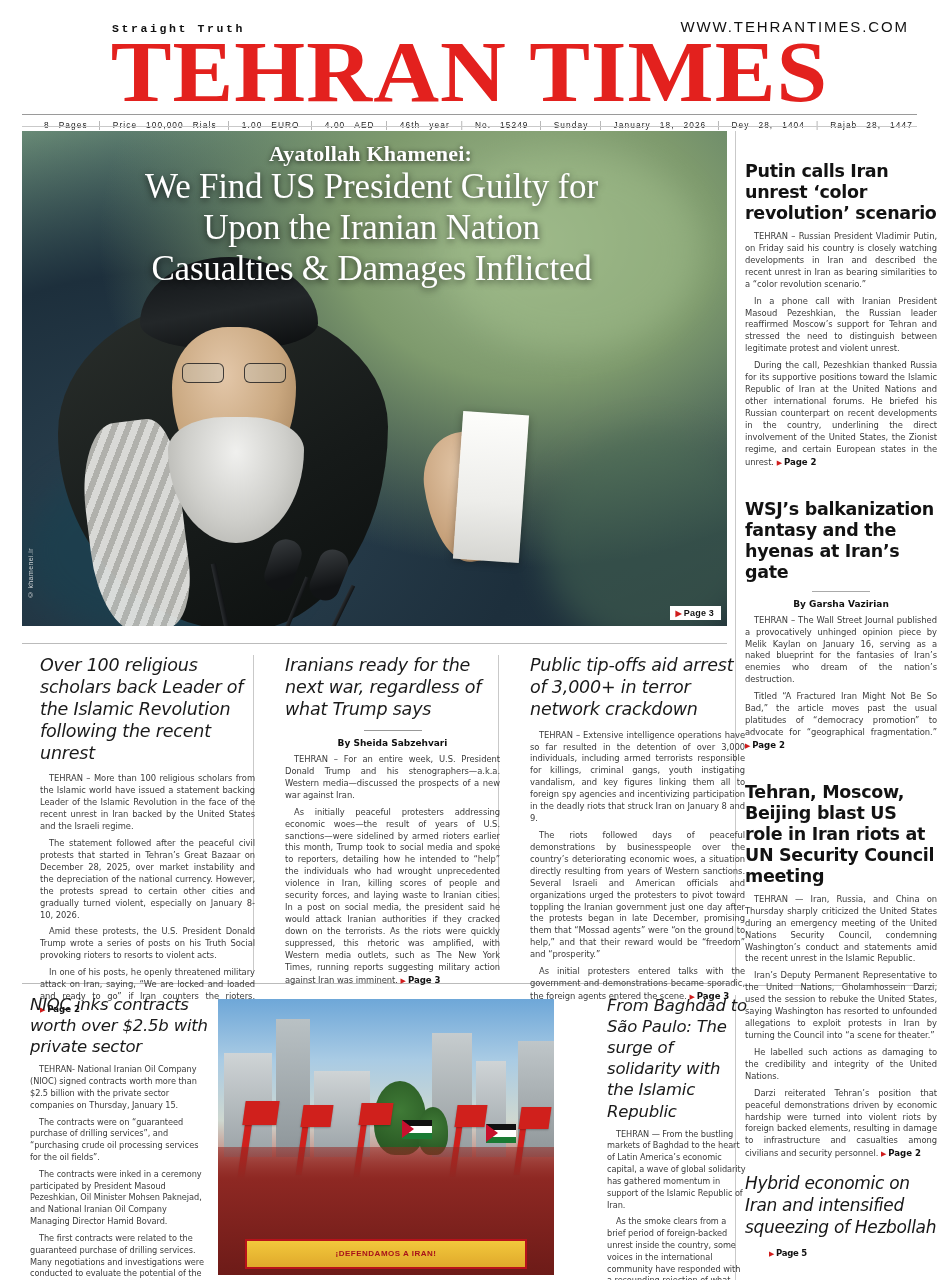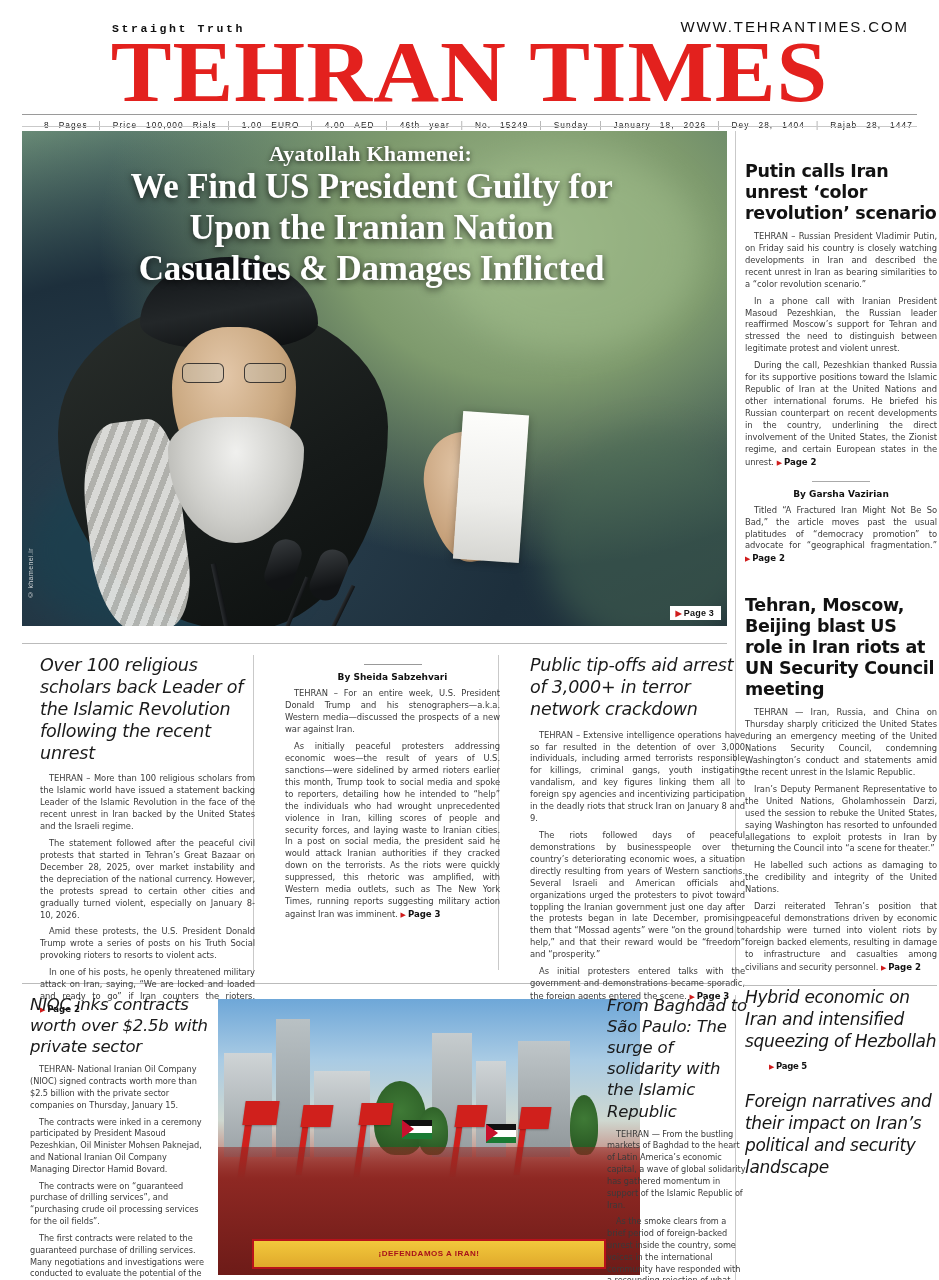--- a/index.html
+++ b/index.html
@@ -66,21 +66,21 @@
     text-align:center;
     font-family:"Liberation Serif", serif;
     font-weight:700; font-size:22px; color:#fff;
     text-shadow: 0 1px 5px rgba(0,0,0,.75);
     letter-spacing:.2px;
   }
   .lead-head {
     position:absolute; top:36px; left:0; right:6px;
     text-align:center;
     font-family:"Liberation Serif", serif;
-    font-weight:700; font-size:35px; line-height:1.17; color:#fff;
+    font-weight:400; font-size:35px; line-height:1.17; color:#fff;
     text-shadow: 0 2px 7px rgba(0,0,0,.72);
     letter-spacing:-0.2px;
   }
   .page-ref-box {
     position:absolute; right:6px; bottom:6px;
     background:#fff; color:#111;
     font-size:9px; font-weight:700; padding:2px 7px 2px 5px;
     letter-spacing:.2px;
   }
   .arrow { color:#d01c1c; font-size:8px; margin-right:2px; }
@@ -131,21 +131,21 @@
   .cols { position:absolute; left:22px; top:655px; width:705px; }
   .col { position:absolute; top:0; }
   .c1 { left:18px; width:215px; }
   .c2 { left:263px; width:215px; }
   .c3 { left:508px; width:215px; }
   .col .it-head { margin-bottom: 9px; }
 
   
   .bottom { position:absolute; left:22px; top:995px; width:705px; }
   .b-left { position:absolute; left:8px; top:0; width:178px; }
-  .b-photo { position:absolute; left:196px; top:4px; width:422px; height:276px; overflow:hidden; }
+  .b-photo { position:absolute; left:196px; top:4px; width:336px; height:276px; overflow:hidden; }
   .b-right { position:absolute; left:585px; top:0; width:140px; }
   .b-left .it-head { font-size:16.5px; line-height:1.26; margin-bottom:7px; }
   .b-right .it-head { font-size:16.5px; line-height:1.28; margin-bottom:7px; }
   .b-left .body-txt, .b-right .body-txt { font-size:8.2px; line-height:1.44; text-align:left; }
 
   
   .khamenei-scene { position:absolute; inset:0; background:
       radial-gradient(ellipse at 72% 22%, #9fb98d 0%, #7e9a6d 26%, transparent 60%),
       radial-gradient(ellipse at 22% 78%, #2c4352 0%, #1d2f3c 45%, transparent 75%),
       linear-gradient(160deg, #6d8f79 0%, #4a6e6a 28%, #2e4a55 56%, #1b2b36 100%); }
@@ -294,23 +294,25 @@
     <div class="sb-block">
       <div class="sb-head">Putin calls Iran unrest ‘color revolution’ scenario</div>
       <div class="body-txt sb-body">
         <p>TEHRAN – Russian President Vladimir Putin, on Friday said his country is closely watching developments in Iran and described the recent unrest in Iran as bearing similarities to a “color revolution scenario.”</p>
         <p>In a phone call with Iranian President Masoud Pezeshkian, the Russian leader reaffirmed Moscow’s support for Tehran and stressed the need to distinguish between legitimate protest and violent unrest.</p>
         <p><span>During the call, Pezeshkian thanked Russia for its supportive positions toward the Islamic Republic of Iran at the United Nations and other international forums. He briefed his Russian counterpart on recent developments in the country, underlining the direct involvement of the United States, the Zionist regime, and certain European states in the unrest.</span> <span class="pref"><span class="arrow">▶</span><span>Page 2</span></span></p>
       </div>
     </div>
 
     <div class="sb-block">
+      <div class="sb-head">WSJ’s balkanization fantasy and the hyenas at Iran’s gate</div>
       <div class="sb-divider"></div>
       <div class="byline">By Garsha Vazirian</div>
       <div class="body-txt sb-body">
+        <p>TEHRAN – The Wall Street Journal published a provocatively unhinged opinion piece by Melik Kaylan on January 16, serving as a naked blueprint for the fantasies of Iran’s enemies who dream of the nation’s destruction.</p>
         <p><span>Titled “A Fractured Iran Might Not Be So Bad,” the article moves past the usual platitudes of “democracy promotion” to advocate for “geographical fragmentation.”</span> <span class="pref"><span class="arrow">▶</span><span>Page 2</span></span></p>
       </div>
     </div>
 
     <div class="sb-block">
       <div class="sb-head">Tehran, Moscow, Beijing blast US role in Iran riots at UN Security Council meeting</div>
       <div class="body-txt sb-body">
         <p>TEHRAN — Iran, Russia, and China on Thursday sharply criticized the United States during an emergency meeting of the United Nations Security Council, condemning Washington’s conduct and statements amid the recent unrest in the Islamic Republic.</p>
         <p>Iran’s Deputy Permanent Representative to the United Nations, Gholamhossein Darzi, used the session to rebuke the United States, saying Washington has resorted to unfounded allegations to exploit protests in Iran by turning the Council into “a scene for theater.”</p>
         <p>He labelled such actions as damaging to the credibility and integrity of the United Nations.</p>
@@ -337,20 +339,21 @@
       <div class="it-head">Over 100 religious scholars back Leader of the Islamic Revolution following the recent unrest</div>
       <div class="body-txt">
         <p>TEHRAN – More than 100 religious scholars from the Islamic world have issued a statement backing Leader of the Islamic Revolution in the face of the recent unrest in Iran backed by the United States and the Israeli regime.</p>
         <p>The statement followed after the peaceful civil protests that started in Tehran’s Great Bazaar on December 28, 2025, over market instability and the depreciation of the national currency. However, the protests spread to certain other cities and gradually turned violent, especially on January 8-10, 2026.</p>
         <p>Amid these protests, the U.S. President Donald Trump wrote a series of posts on his Truth Social provoking rioters to resorts to violent acts.</p>
         <p><span>In one of his posts, he openly threatened military attack on Iran, saying, “We are locked and loaded and ready to go” if Iran counters the rioters.</span> <span class="pref"><span class="arrow">▶</span><span>Page 2</span></span></p>
       </div>
     </div>
 
     <div class="col c2">
+      <div class="it-head">Iranians ready for the next war, regardless of what Trump says</div>
       <div class="divider-sm"></div>
       <div class="byline">By Sheida Sabzehvari</div>
       <div class="body-txt">
         <p>TEHRAN – For an entire week, U.S. President Donald Trump and his stenographers—a.k.a. Western media—discussed the prospects of a new war against Iran.</p>
         <p><span>As initially peaceful protesters addressing economic woes—the result of years of U.S. sanctions—were sidelined by armed rioters earlier this month, Trump took to social media and spoke to reporters, detailing how he intended to “help” the individuals who had wrought unprecedented violence in Iran, killing scores of people and security forces, and laying waste to Iranian cities. In a post on social media, the president said he would attack Iranian authorities if they cracked down on the terrorists. As the riots were quickly suppressed, this rhetoric was amplified, with Western media outlets, such as The New York Times, running reports suggesting military action against Iran was imminent.</span> <span class="pref"><span class="arrow">▶</span><span>Page 3</span></span></p>
       </div>
     </div>
 
     <div class="col c3">
       <div class="it-head">Public tip-offs aid arrest of 3,000+ in terror network crackdown</div>
@@ -361,22 +364,22 @@
       </div>
     </div>
   </div>
 
   <div class="bottom">
 
     <div class="b-left">
       <div class="it-head">NIOC inks contracts worth over $2.5b with private sector</div>
       <div class="body-txt">
         <p>TEHRAN- National Iranian Oil Company (NIOC) signed contracts worth more than $2.5 billion with the private sector companies on Thursday, January 15.</p>
+        <p>The contracts were on “guaranteed purchase of drilling services”, and “purchasing crude oil processing services for the oil fields”.</p>
         <p>The contracts were inked in a ceremony participated by President Masoud Pezeshkian, Oil Minister Mohsen Paknejad, and National Iranian Oil Company Managing Director Hamid Bovard.</p>
-        <p>The contracts were on “guaranteed purchase of drilling services”, and “purchasing crude oil processing services for the oil fields”.</p>
         <p><span>The first contracts were related to the guaranteed purchase of drilling services. Many negotiations and investigations were conducted to evaluate the potential of the applicant investment-making companies, and at the end, six companies were selected for supplying 20 offshore drilling machinery.</span> </p>
       </div>
     </div>
 
     <div class="b-photo">
       <div class="rally-scene">
         <div class="bldg" style="left:6px; width:48px; height:104px;"></div>
         <div class="bldg" style="left:58px; width:34px; height:138px; background:linear-gradient(180deg,#b9c1c4,#8d9599);"></div>
         <div class="bldg" style="left:96px; width:56px; height:86px;"></div>
         <div class="bldg" style="left:214px; width:40px; height:124px; background:linear-gradient(180deg,#c6ccce,#959c9f);"></div>

